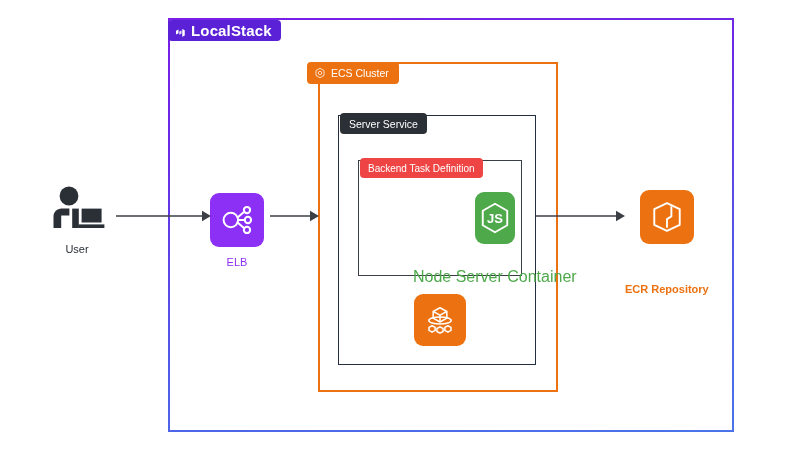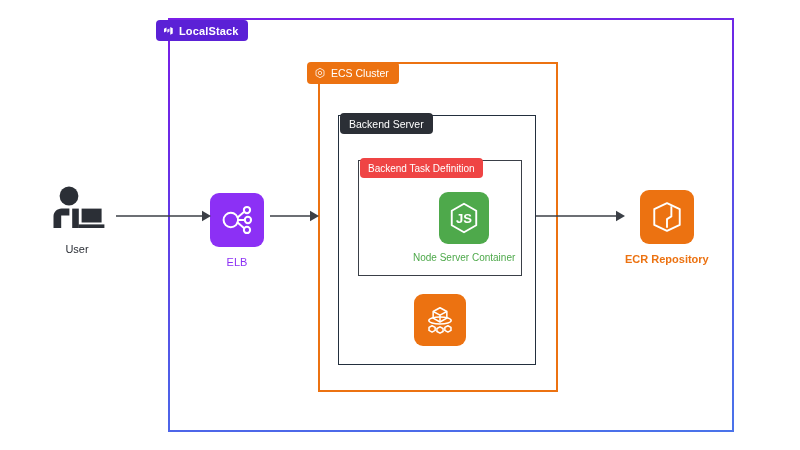--- a/index.html
+++ b/index.html
@@ -27,30 +27,30 @@
   
   #localstack-box {
     left: 168px; top: 18px;
     width: 566px; height: 414px;
     border: 2px solid #4f5ee8;
     border-image: linear-gradient(170deg, #7a1ee8 0%, #6b2ae6 25%, #4f5ee8 70%, #4a73ea 100%) 1;
     background: transparent;
   }
   #localstack-badge {
     position: absolute;
-    left: 156px; top: 20px;
+    left: 168px; top: 20px;
     height: 21px;
     display: flex;
     align-items: center;
     gap: 4px;
     padding: 0 9px 0 7px;
     background: #5b21d6;
     border-radius: 4px;
     color: #ffffff;
-    font-size: 11px;
+    font-size: 15px;
     font-weight: 700;
     letter-spacing: .15px;
     white-space: nowrap;
   }
   #localstack-badge .ls-mark {
     width: 12px; height: 12px;
     display: block;
   }
 
   
@@ -139,27 +139,27 @@
   }
 
   #user-node { left: 49px; top: 186px; }
   #user-node .glyph { width: 56px; height: 46px; display: block; }
   #user-node .caption { color: #2b2f36; margin-top: 11px; }
 
   #elb-node { left: 210px; top: 193px; }
   #elb-node .tile { background: #8c30f5; }
   #elb-node .caption { color: #8c30f5; font-weight: 400; }
 
-  #ecr-node { left: 625px; top: 190px; }
+  #ecr-node { left: 625px; top: 190px; gap: 30px; }
   #ecr-node .tile { background: #ec7211; }
   #ecr-node .caption { color: #ec7211; font-weight: 700; }
 
   #node-server-node { left: 413px; top: 192px; }
-  #node-server-node .tile { background: #4ea94b; width: 50px; height: 52px; }
-  #node-server-node .caption { color: #4ea94b; font-size: 10px; margin-top: 8px; }
+  #node-server-node .tile { background: #4ea94b; width: 40px; height: 52px; }
+  #node-server-node .caption { color: #4ea94b; font-size: 16px; margin-top: 24px; }
 
   #ecs-task-node { left: 414px; top: 294px; }
   #ecs-task-node .tile { background: #ec7211; width: 52px; height: 52px; }
 
   
   .connector { position: absolute; overflow: visible; }
   #conn-user-elb   { left: 116px; top: 206px; width: 96px;  height: 20px; }
   #conn-elb-ecs    { left: 270px; top: 206px; width: 50px;  height: 20px; }
   #conn-task-ecr   { left: 536px; top: 206px; width: 90px;  height: 20px; }
 </style>
@@ -188,21 +188,21 @@
       <svg viewBox="0 0 24 24" width="12" height="12" aria-hidden="true">
         <path d="M12 2.6 L20 7.1 L20 16.9 L12 21.4 L4 16.9 L4 7.1 Z" fill="none" stroke="#ffffff" stroke-width="1.7" opacity="0.92"></path>
         <circle cx="12" cy="12" r="3.4" fill="none" stroke="#ffffff" stroke-width="1.6" opacity="0.92"></circle>
       </svg>
     </span>
     <span>ECS Cluster</span>
   </div>
 
   <div class="abs" id="service-box"></div>
   <div id="service-badge">
-    <span>Backend Server</span>
+    <span>Server Service</span>
   </div>
 
   <div class="abs" id="task-box"></div>
   <div id="task-badge">
     <span>Backend Task Definition</span>
   </div>
 
   <div class="node" id="user-node">
     <span class="glyph">
       <svg viewBox="0 0 56 46" width="56" height="46" aria-hidden="true">

